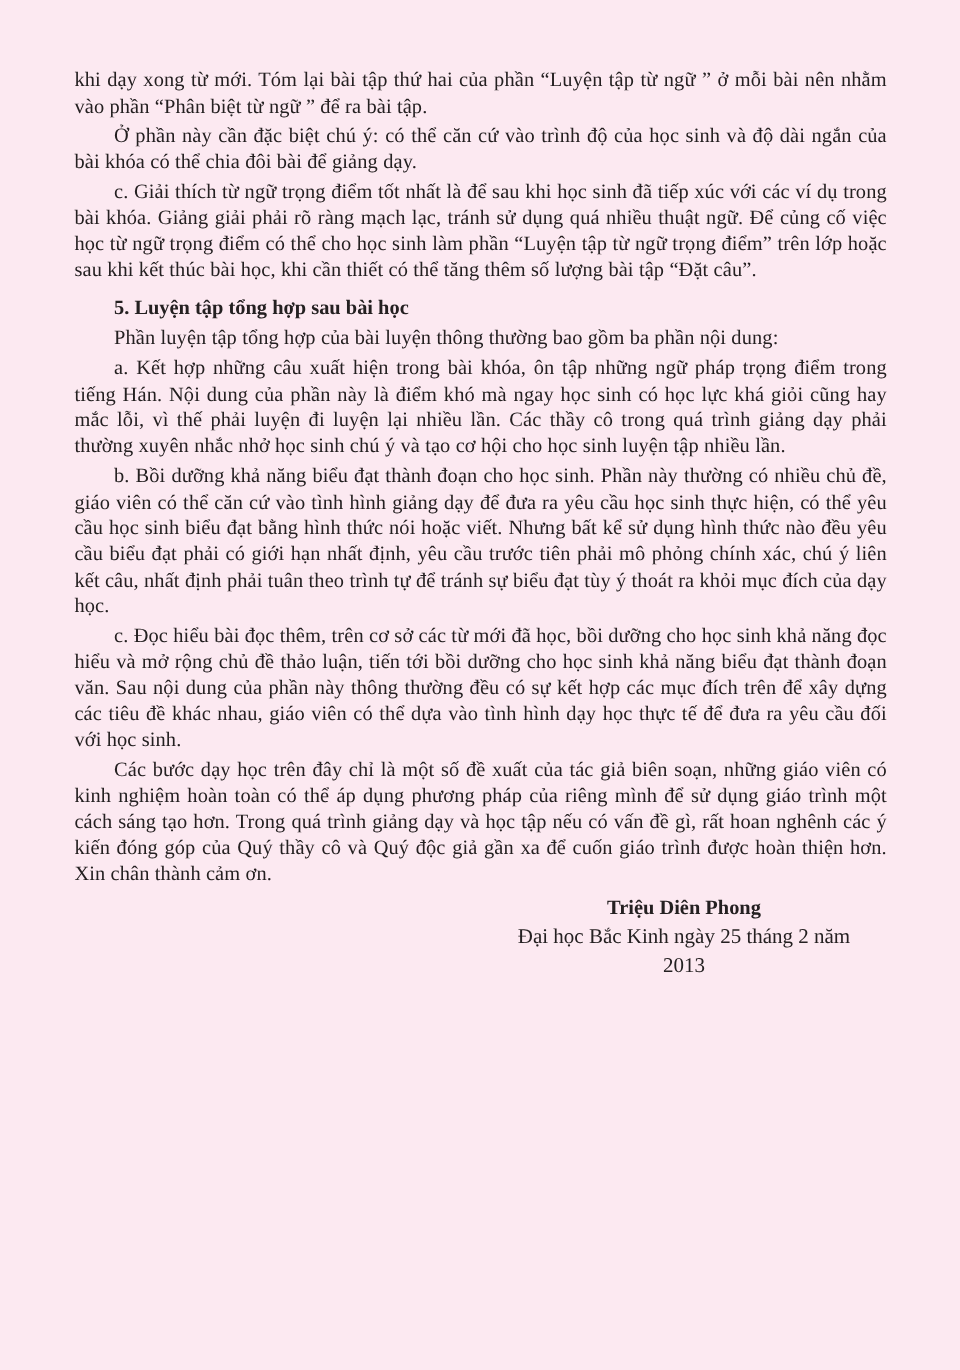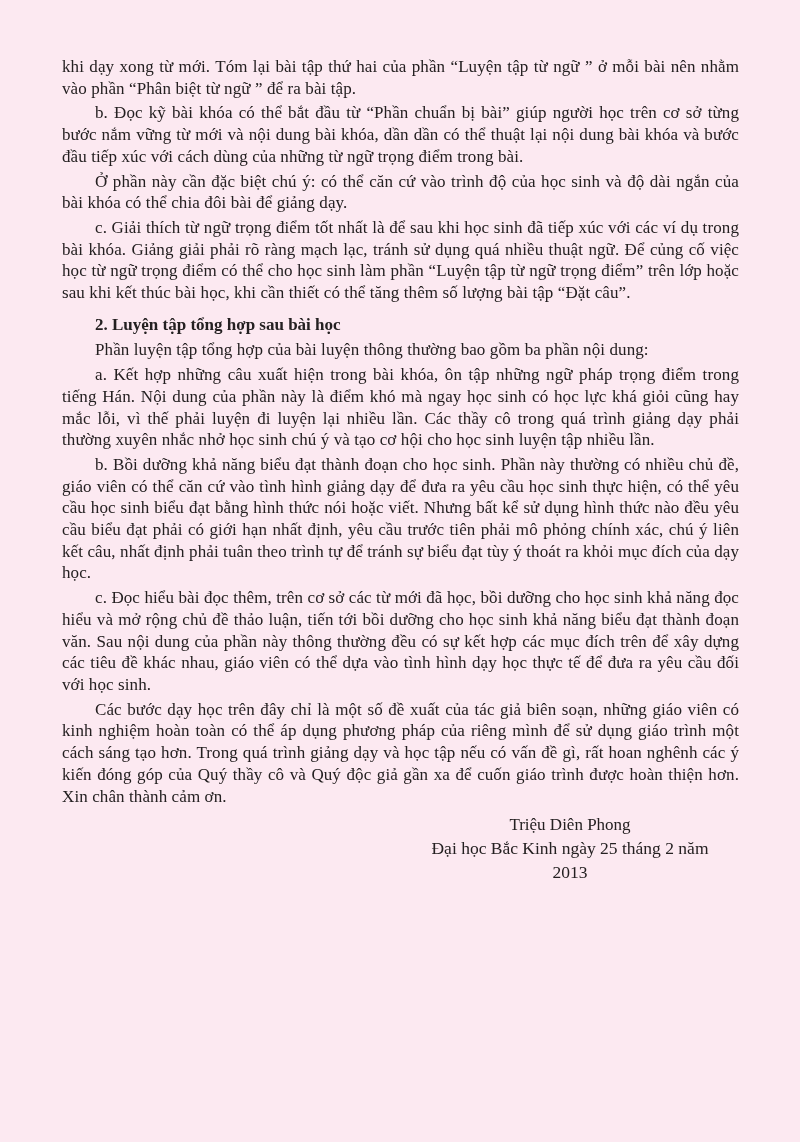--- a/index.html
+++ b/index.html
@@ -38,48 +38,47 @@
     font-weight: bold;
     margin: 10px 0 4px 0;
     text-indent: 33px;
   }
   .signature {
     width: 312px;
     margin: 6px 13px 0 auto;
     text-align: center;
   }
   .signature-name {
-    font-weight: normal;
+    font-weight: bold;
     font-size: 17px;
     line-height: 23px;
   }
   .signature-place-date {
     font-size: 17.5px;
     line-height: 24px;
   }
   .signature-email {
     font-style: italic;
     font-size: 17px;
     line-height: 24px;
   }
 </style>
 </head>
 <body>
 
 <div class="page">
 
   <p class="para no-indent">khi dạy xong từ mới. Tóm lại bài tập thứ hai của phần “Luyện tập từ ngữ ” ở mỗi bài nên nhằm vào phần “Phân biệt từ ngữ ” để ra bài tập.</p>
 
-  <p class="para">b. Đọc kỹ bài khóa có thể bắt đầu từ “Phần chuẩn bị bài” giúp người học trên cơ sở từng bước nắm vững từ mới và nội dung bài khóa, dần dần có thể thuật lại nội dung bài khóa và bước đầu tiếp xúc với cách dùng của những từ ngữ trọng điểm trong bài.</p>
 
   <p class="para">Ở phần này cần đặc biệt chú ý: có thể căn cứ vào trình độ của học sinh và độ dài ngắn của bài khóa có thể chia đôi bài để giảng dạy.</p>
 
   <p class="para">c. Giải thích từ ngữ trọng điểm tốt nhất là để sau khi học sinh đã tiếp xúc với các ví dụ trong bài khóa. Giảng giải phải rõ ràng mạch lạc, tránh sử dụng quá nhiều thuật ngữ. Để củng cố việc học từ ngữ trọng điểm có thể cho học sinh làm phần “Luyện tập từ ngữ trọng điểm” trên lớp hoặc sau khi kết thúc bài học, khi cần thiết có thể tăng thêm số lượng bài tập “Đặt câu”.</p>
 
-  <h3 class="section-heading">2. Luyện tập tổng hợp sau bài học</h3>
+  <h3 class="section-heading">5. Luyện tập tổng hợp sau bài học</h3>
 
   <p class="para">Phần luyện tập tổng hợp của bài luyện thông thường bao gồm ba phần nội dung:</p>
 
   <p class="para">a. Kết hợp những câu xuất hiện trong bài khóa, ôn tập những ngữ pháp trọng điểm trong tiếng Hán. Nội dung của phần này là điểm khó mà ngay học sinh có học lực khá giỏi cũng hay mắc lỗi, vì thế phải luyện đi luyện lại nhiều lần. Các thầy cô trong quá trình giảng dạy phải thường xuyên nhắc nhở học sinh chú ý và tạo cơ hội cho học sinh luyện tập nhiều lần.</p>
 
   <p class="para">b. Bồi dưỡng khả năng biểu đạt thành đoạn cho học sinh. Phần này thường có nhiều chủ đề, giáo viên có thể căn cứ vào tình hình giảng dạy để đưa ra yêu cầu học sinh thực hiện, có thể yêu cầu học sinh biểu đạt bằng hình thức nói hoặc viết. Nhưng bất kể sử dụng hình thức nào đều yêu cầu biểu đạt phải có giới hạn nhất định, yêu cầu trước tiên phải mô phỏng chính xác, chú ý liên kết câu, nhất định phải tuân theo trình tự để tránh sự biểu đạt tùy ý thoát ra khỏi mục đích của dạy học.</p>
 
   <p class="para">c. Đọc hiểu bài đọc thêm, trên cơ sở các từ mới đã học, bồi dưỡng cho học sinh khả năng đọc hiểu và mở rộng chủ đề thảo luận, tiến tới bồi dưỡng cho học sinh khả năng biểu đạt thành đoạn văn. Sau nội dung của phần này thông thường đều có sự kết hợp các mục đích trên để xây dựng các tiêu đề khác nhau, giáo viên có thể dựa vào tình hình dạy học thực tế để đưa ra yêu cầu đối với học sinh.</p>
 
   <p class="para">Các bước dạy học trên đây chỉ là một số đề xuất của tác giả biên soạn, những giáo viên có kinh nghiệm hoàn toàn có thể áp dụng phương pháp của riêng mình để sử dụng giáo trình một cách sáng tạo hơn. Trong quá trình giảng dạy và học tập nếu có vấn đề gì, rất hoan nghênh các ý kiến đóng góp của Quý thầy cô và Quý độc giả gần xa để cuốn giáo trình được hoàn thiện hơn. Xin chân thành cảm ơn.</p>

